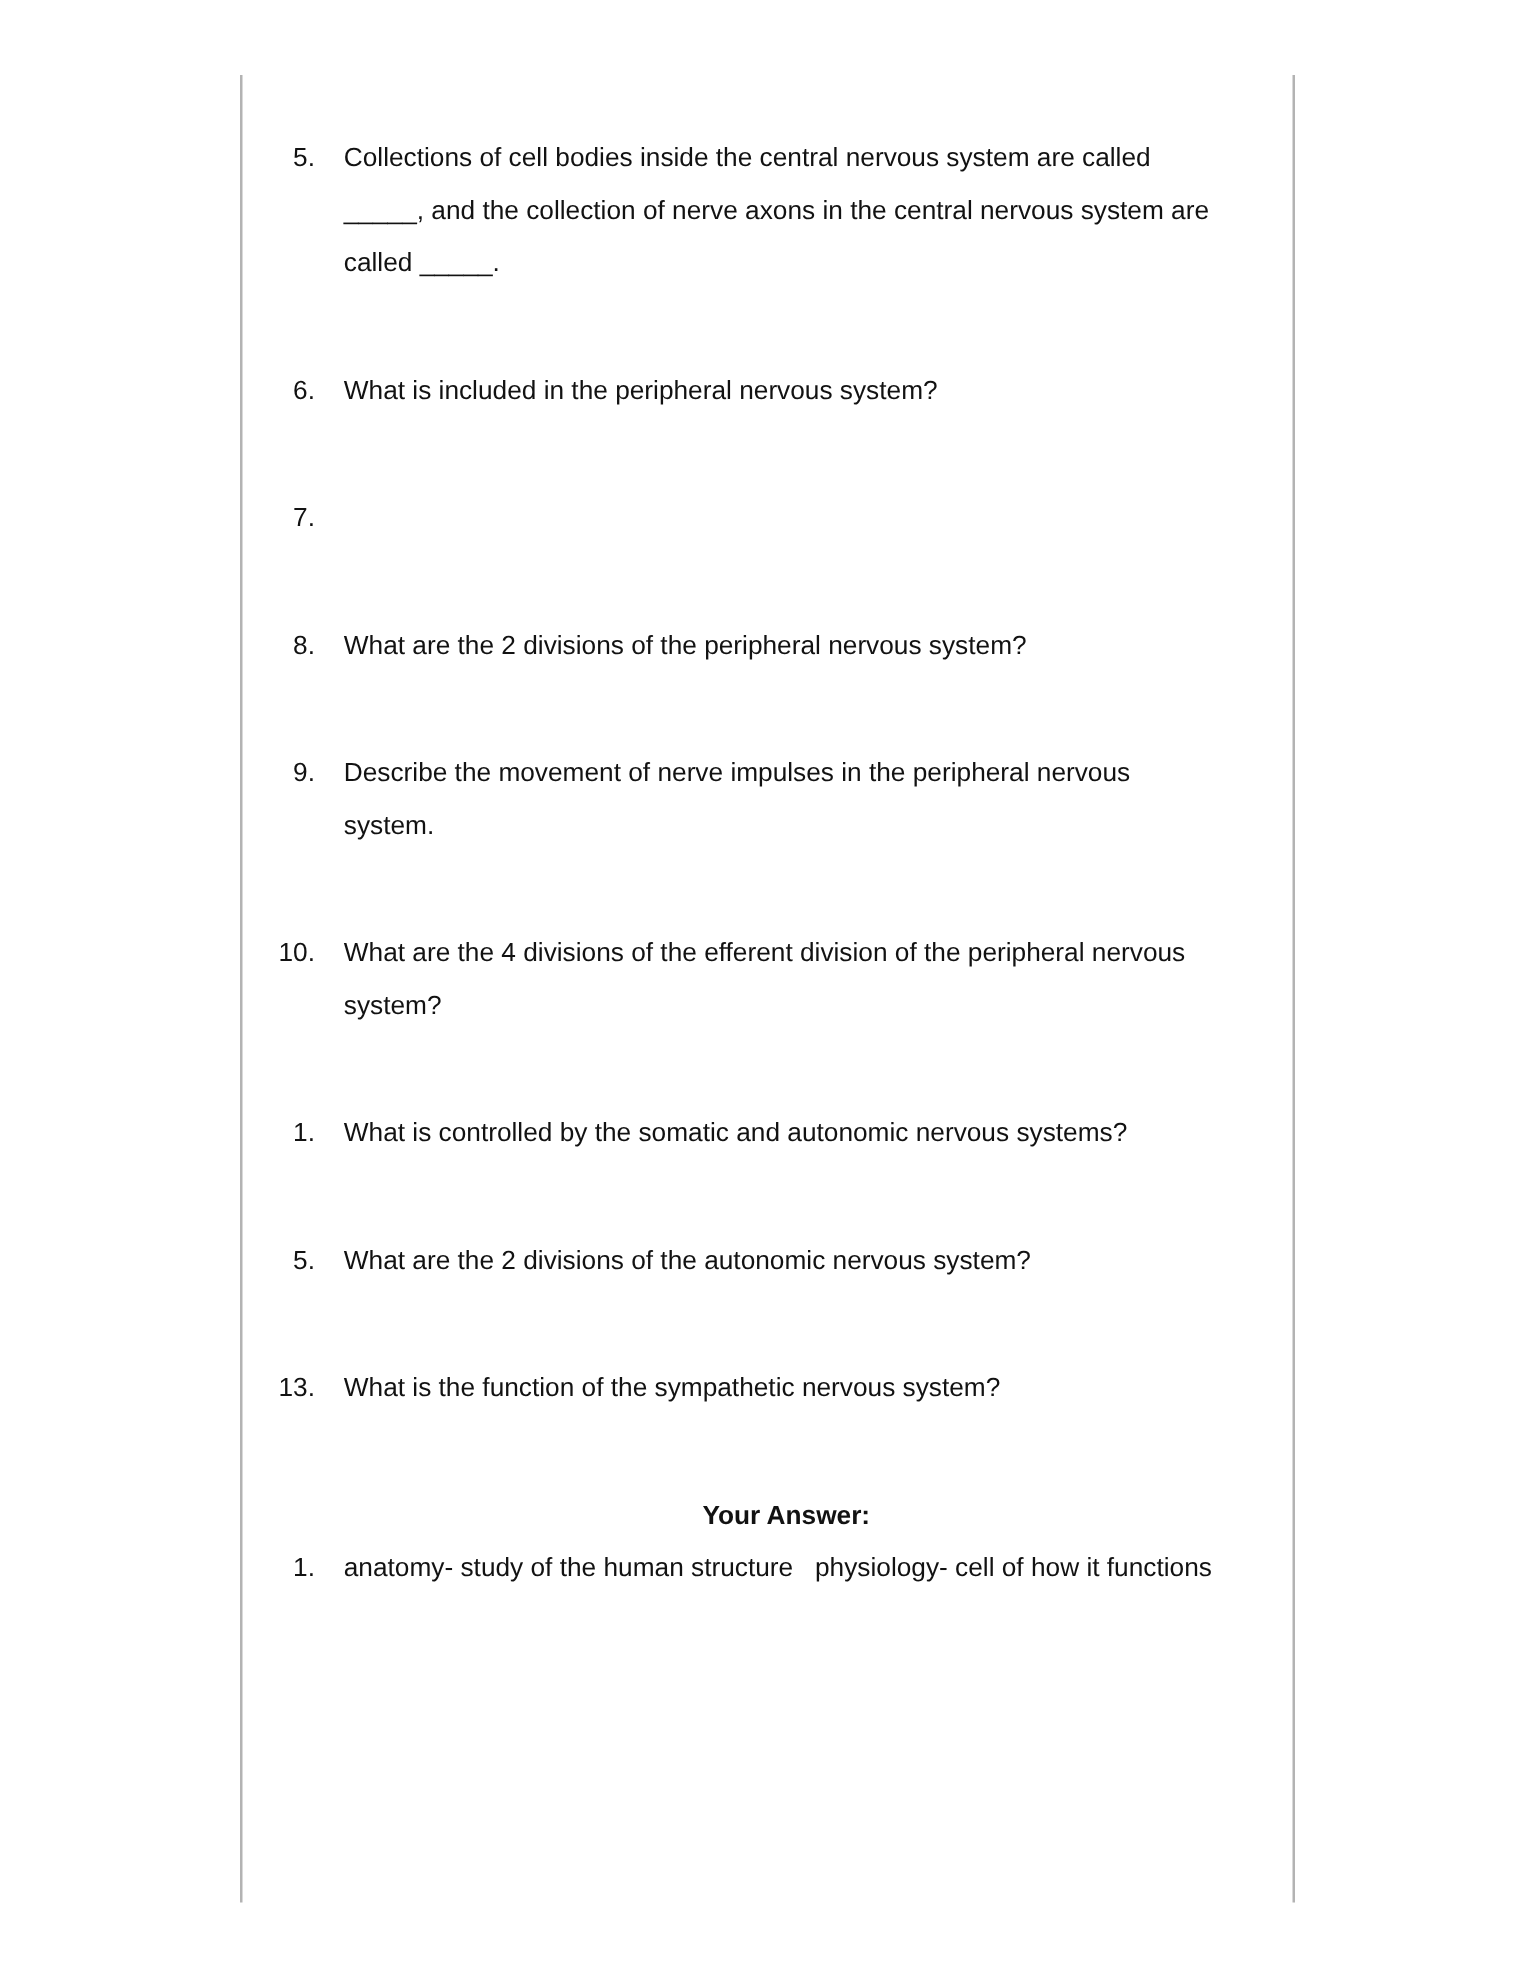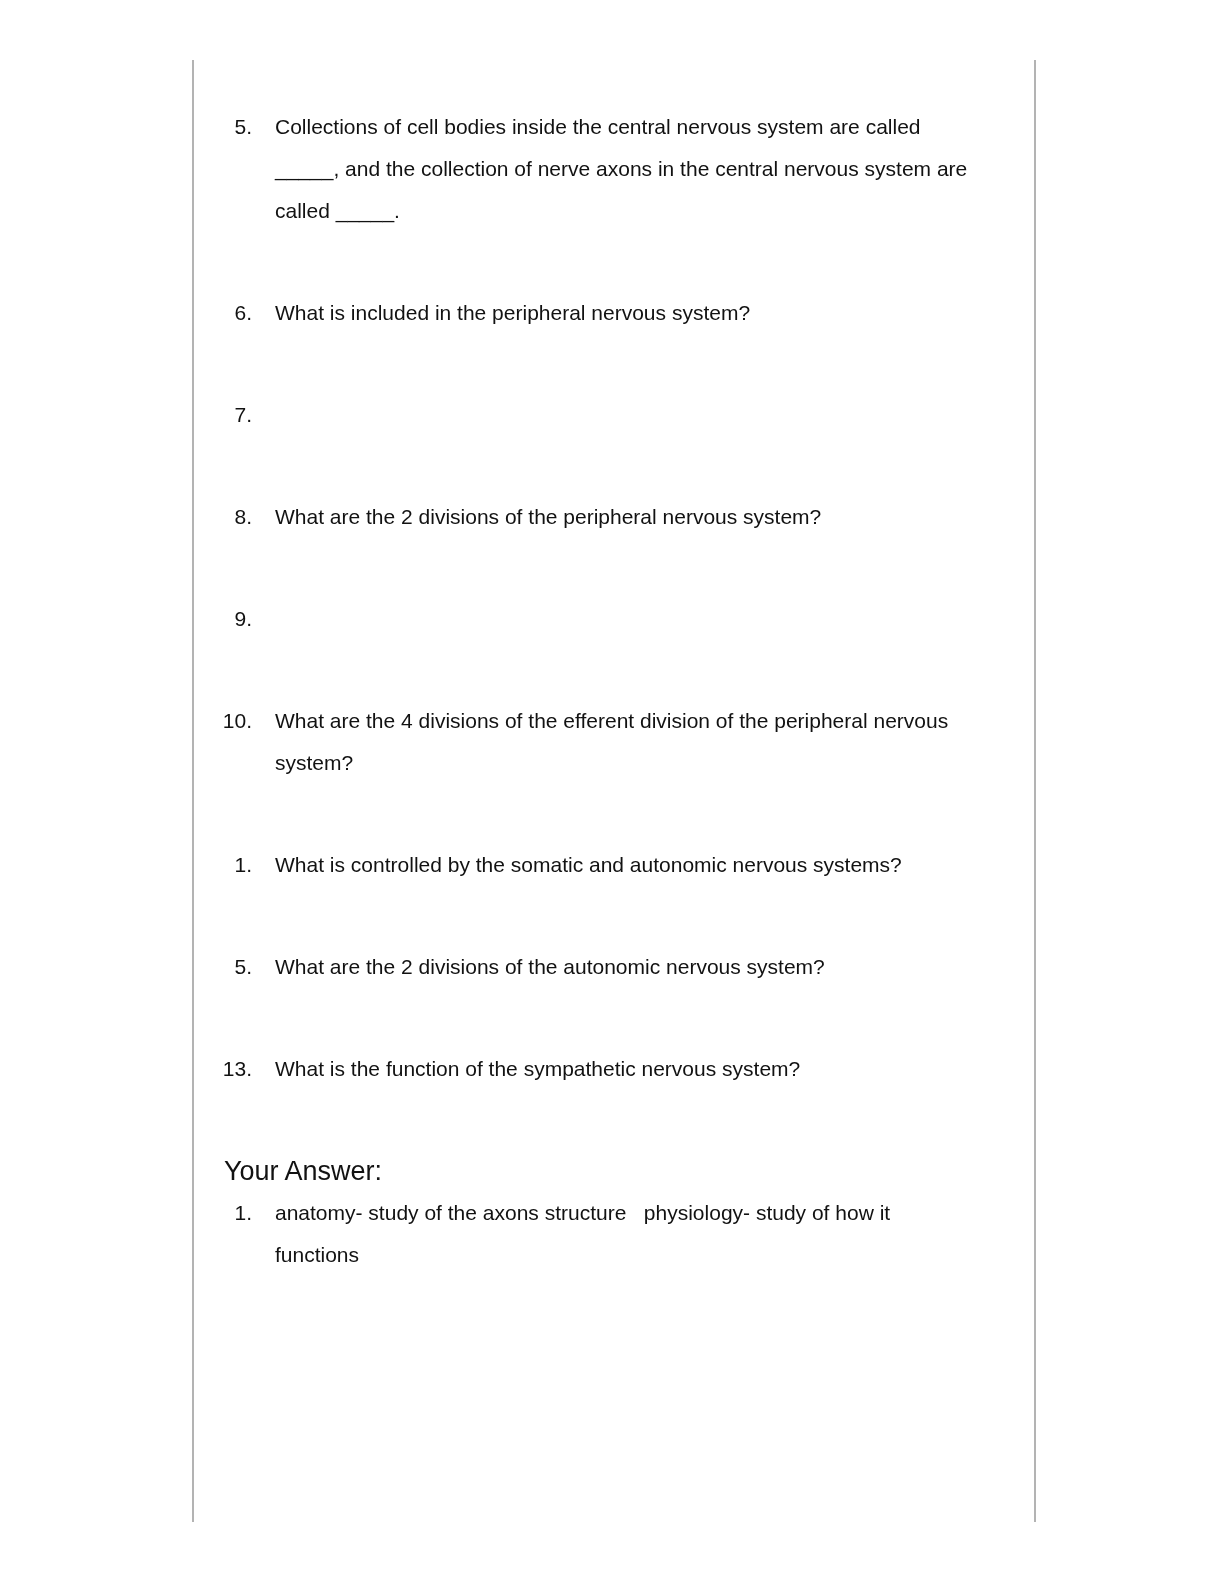--- a/index.html
+++ b/index.html
@@ -45,23 +45,24 @@
     text-align: right;
     white-space: nowrap;
   }
   .q-text {
     margin-left: 23px;
     width: 700px;
     white-space: pre-wrap;
   }
   .your-answer-label {
     margin: 0 0 0 30px;
-    font-size: 27px;
+    font-size: 21px;
     line-height: 42px;
-    font-weight: normal;
+    font-weight: bold;
+    text-align: center;
   }
   ol.answers .q-item {
     margin-bottom: 0;
   }
 </style>
 </head>
 <body>
 
 <div class="doc-page">
 
@@ -80,20 +81,21 @@
     <span class="q-num">7.</span>
   </li>
 
   <li class="q-item">
     <span class="q-num">8.</span>
     <span class="q-text">What are the 2 divisions of the peripheral nervous system?</span>
   </li>
 
   <li class="q-item">
     <span class="q-num">9.</span>
+    <span class="q-text">Describe the movement of nerve impulses in the peripheral nervous system.</span>
   </li>
 
   <li class="q-item">
     <span class="q-num">10.</span>
     <span class="q-text">What are the 4 divisions of the efferent division of the peripheral nervous system?</span>
   </li>
 
   <li class="q-item">
     <span class="q-num">1.</span>
     <span class="q-text">What is controlled by the somatic and autonomic nervous systems?</span>
@@ -109,17 +111,17 @@
     <span class="q-text">What is the function of the sympathetic nervous system?</span>
   </li>
 
 </ol>
 
   <div class="your-answer-label">Your Answer:</div>
 
   <ol class="plain answers" id="answer-list">
   <li class="q-item">
     <span class="q-num">1.</span>
-    <span class="q-text">anatomy- study of the axons structure   physiology- study of how it functions</span>
+    <span class="q-text">anatomy- study of the human structure   physiology- cell of how it functions</span>
   </li>
 </ol>
 
 </div>
 
 </body></html>

